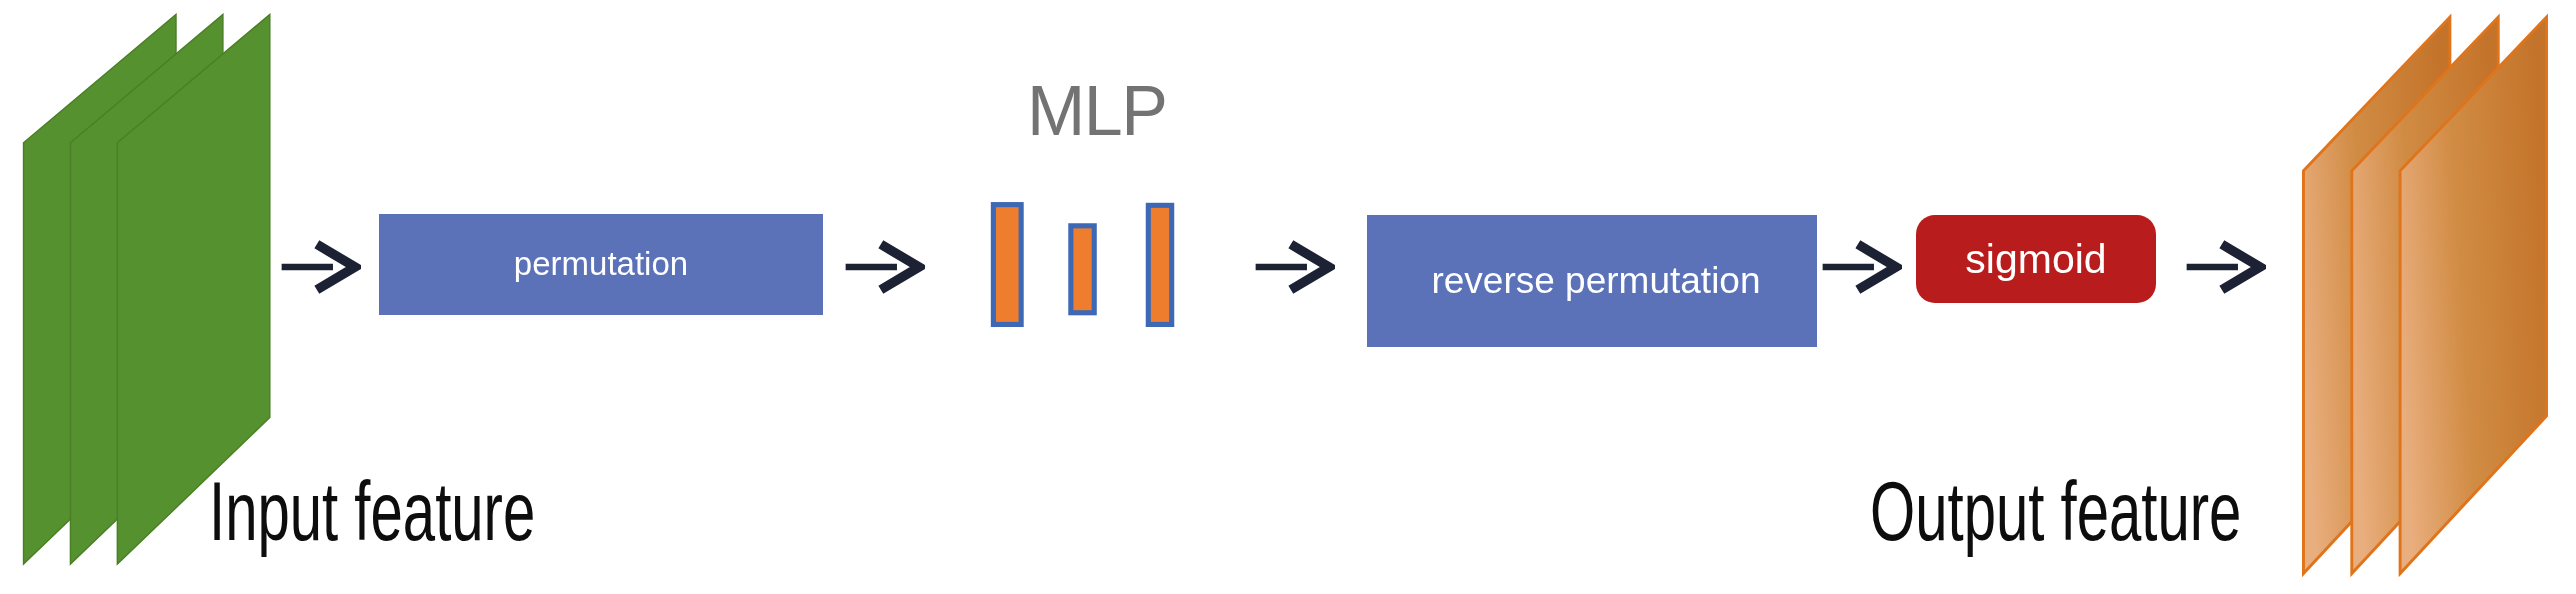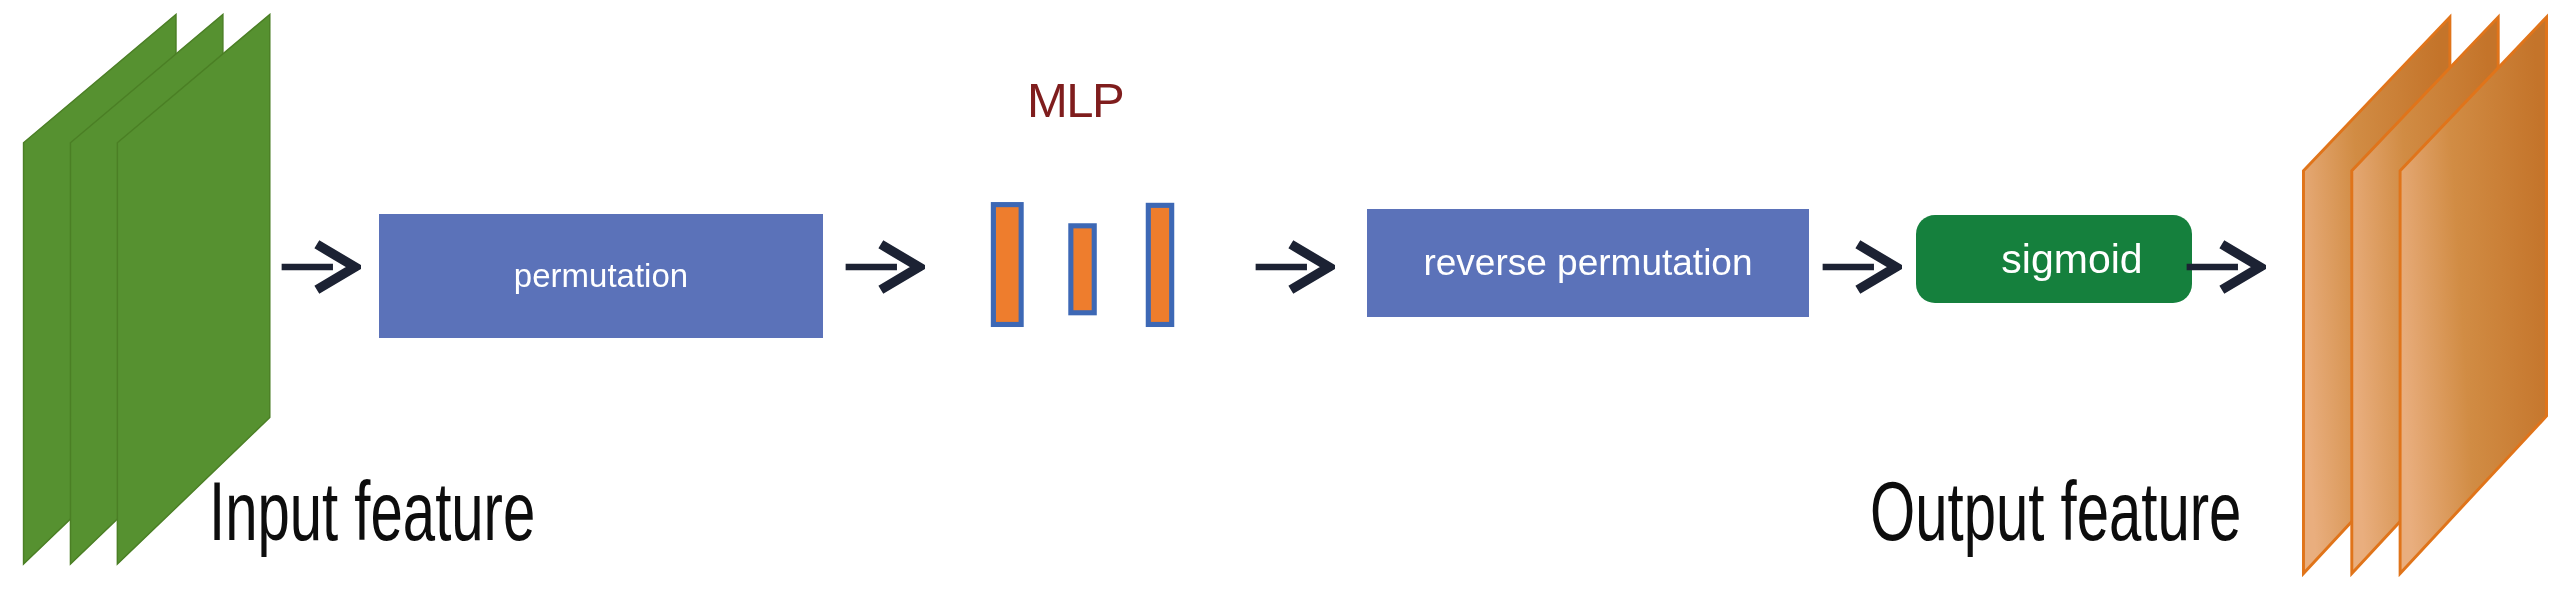--- a/index.html
+++ b/index.html
@@ -8,35 +8,35 @@
     font-family:"Liberation Sans",sans-serif;overflow:hidden;
   }
   
   .stack-svg{position:absolute;}
   
   .feature-label{
     position:absolute;color:#0d0d0d;font-size:83px;line-height:1;
     white-space:nowrap;transform:scaleX(0.70);transform-origin:left top;
   }
   .mlp-label{
-    position:absolute;color:#7f1d1d;font-size:49px;line-height:1;
+    position:absolute;color:#737373;font-size:70px;line-height:1;
     letter-spacing:-1.5px;white-space:nowrap;
   }
   
   .proc-box{
     position:absolute;background:#5b72b9;color:#ffffff;
     display:flex;flex-direction:column;align-items:center;justify-content:center;
     text-align:center;
   }
-  .box-permutation{left:379px;top:214px;width:444px;height:124px;font-size:33px;line-height:1.42;justify-content:center;}
-  .box-reverse{left:1367px;top:209px;width:442px;height:108px;font-size:37px;}
+  .box-permutation{left:379px;top:214px;width:444px;height:101px;font-size:33px;line-height:1.42;justify-content:center;}
+  .box-reverse{left:1367px;top:215px;width:442px;height:132px;font-size:37px;padding-left:8px;}
   .box-sigmoid{
     position:absolute;left:1916px;top:215px;width:240px;height:88px;
-    background:#15803d;border-radius:19px;color:#ffffff;font-size:41px;
-    display:flex;align-items:center;justify-content:center;padding-left:36px;
+    background:#b91c1c;border-radius:19px;color:#ffffff;font-size:41px;
+    display:flex;align-items:center;justify-content:center;
   }
   .arrow-svg{position:absolute;width:81px;height:66px;top:234px;}
   .a1{left:280px;} .a2{left:844px;} .a3{left:1254px;} .a4{left:1821px;} .a5{left:2185px;}
 </style>
 </head>
 <body>
 
 <div class="canvas">
 
   <svg class="stack-svg" style="left:22px;top:13px;" width="253" height="557" viewBox="0 0 345 760">

